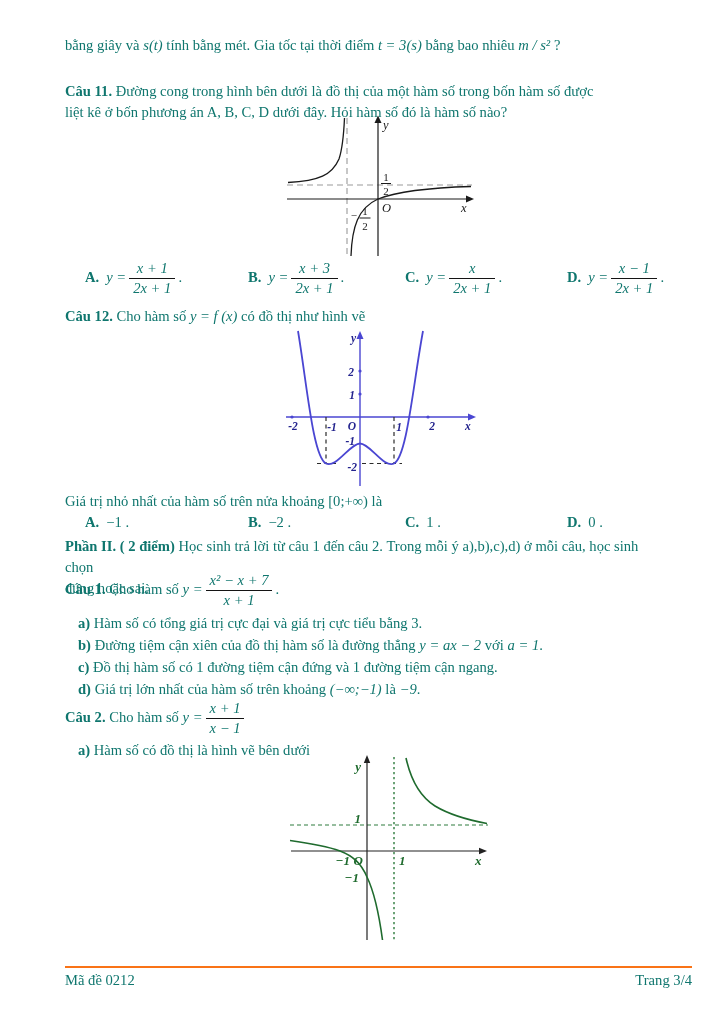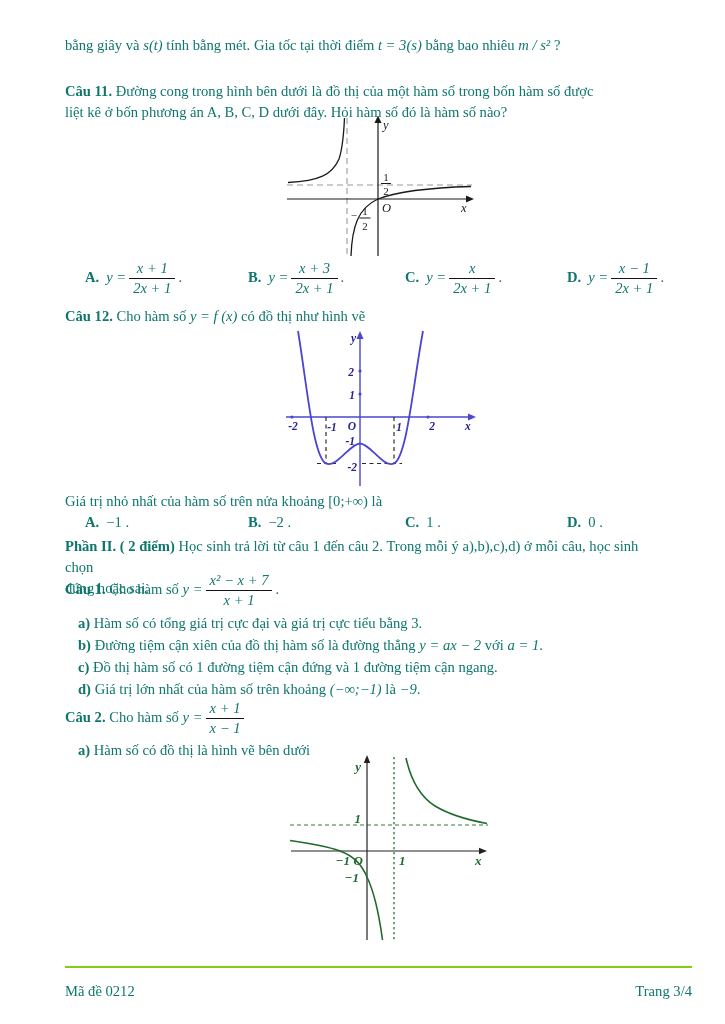--- a/index.html
+++ b/index.html
@@ -21,21 +21,21 @@
   .ol{font-weight:bold;margin-right:7px;}
   
   .frac{display:inline-block;vertical-align:middle;text-align:center;margin:0 3px;font-style:italic;line-height:1.08;font-family:Liberation Serif, serif;}
   .fnum{display:block;padding:0 4px 1.5px;border-bottom:1.2px solid #141414;}
   .fden{display:block;padding:1.5px 4px 0;}
   
   .g1t{font-family:"Liberation Serif",serif;font-style:italic;font-size:12.5px;fill:#1a1a1a;}
   .g1f{font-family:"Liberation Serif",serif;font-size:11px;fill:#1a1a1a;}
   .g2t{font-family:"Liberation Serif",serif;font-style:italic;font-weight:600;font-size:11.5px;fill:#24248e;}
   .g3t{font-family:"Liberation Serif",serif;font-style:italic;font-weight:600;font-size:13px;fill:#1f6b2e;}
-  .footer{left:65px;width:627px;border-top:2px solid #84cc16;padding-top:15px;display:flex;justify-content:space-between;gap:26px;}
+  .footer{left:65px;width:627px;border-top:2px solid #f97316;padding-top:4px;display:flex;justify-content:space-between;gap:26px;}
 </style>
 </head>
 <body>
 
 <div class="page">
 
   <div class="abs txt" style="top:35px;">
     <span>bằng giây và </span><span class="m">s(t)</span><span> tính bằng mét. Gia tốc tại thời điểm </span><span class="m">t = 3(s)</span><span> bằng bao nhiêu </span><span class="m">m / s²</span><span> ?</span>
   </div>
 

